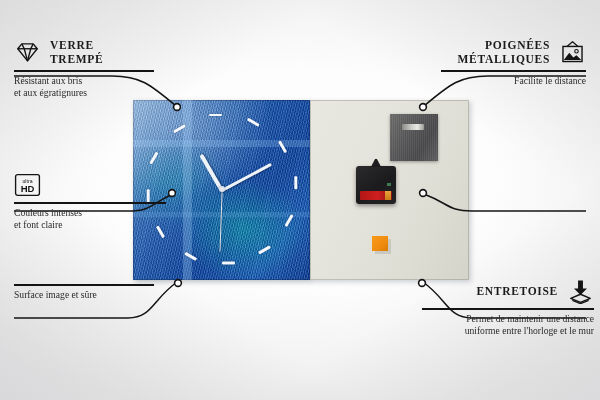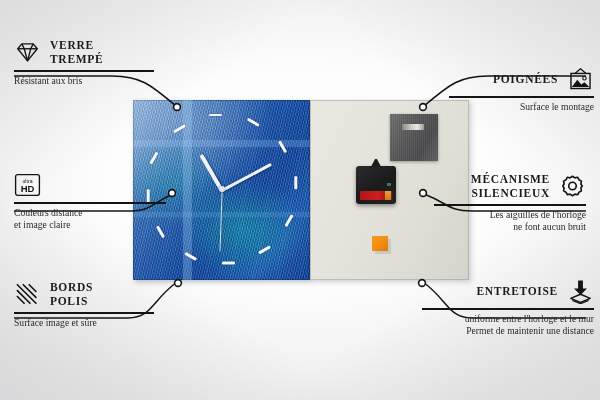--- a/index.html
+++ b/index.html
@@ -205,113 +205,79 @@
         </g>
       </svg>
       <div class="co-title">
         <div>VERRE</div>
         <div>TREMPÉ</div>
       </div>
     </div>
     <div class="co-rule" style="width:140px"></div>
     <div class="co-sub">
       <div>Résistant aux bris</div>
+      <div>et aux égratignures</div>
     </div>
   </div>
 
   <div class="callout left" style="left:14px;top:172px;width:155px;">
     <div class="co-head">
       <svg class="ico" viewBox="0 0 34 30">
         <rect x="2" y="2" width="30" height="26" rx="2.5" fill="none" stroke="#141414" stroke-width="1.7"></rect>
         <text x="17" y="12.5" font-family="Liberation Sans, sans-serif" font-size="6.5" text-anchor="middle" fill="#141414">ultra</text>
         <text x="17" y="24" font-family="Liberation Sans, sans-serif" font-size="12" font-weight="bold" text-anchor="middle" fill="#141414">HD</text>
       </svg>
       <div class="co-title">
       </div>
     </div>
     <div class="co-rule" style="width:152px"></div>
     <div class="co-sub">
-      <div>Couleurs distance</div>
-      <div>et image claire</div>
+      <div>Couleurs intenses</div>
+      <div>et font claire</div>
     </div>
   </div>
 
   <div class="callout left" style="left:14px;top:280px;width:140px;">
-    <div class="co-head">
-      <svg class="ico" viewBox="0 0 32 30">
-        <g stroke="#141414" stroke-width="1.9" stroke-linecap="round">
-          <path d="M4 4 L26 26"></path>
-            <path d="M4 11 L19 26"></path>
-            <path d="M4 18 L12 26"></path>
-          <path d="M11 4 L26 19"></path>
-            <path d="M18 4 L26 12"></path>
-        </g>
-      </svg>
-      <div class="co-title">
-        <div>BORDS</div>
-        <div>POLIS</div>
-      </div>
-    </div>
     <div class="co-rule" style="width:140px"></div>
     <div class="co-sub">
       <div>Surface image et sûre</div>
     </div>
   </div>
 
-  <div class="callout right" style="right:6px;top:38px;width:145px;margin-top:28px;">
+  <div class="callout right" style="right:14px;top:38px;width:145px;">
     <div class="co-head">
       <div class="co-title">
         <div>POIGNÉES</div>
+        <div>MÉTALLIQUES</div>
       </div>
       <svg class="ico" viewBox="0 0 34 30">
         <path d="M10 8 L17 2 L24 8" fill="none" stroke="#141414" stroke-width="1.6" stroke-linejoin="round"></path>
         <rect x="5" y="8" width="24" height="19" fill="none" stroke="#141414" stroke-width="1.8"></rect>
         <circle cx="22" cy="14" r="2.2" fill="none" stroke="#141414" stroke-width="1.4"></circle>
         <path d="M6 25 L13 16 L18 22 L22 19 L28 25 Z" fill="#141414"></path>
       </svg>
     </div>
     <div class="co-rule" style="width:145px;margin-left:auto"></div>
     <div class="co-sub">
-      <div>Surface le montage</div>
-    </div>
-  </div>
-
-  <div class="callout right" style="right:14px;top:172px;width:152px;">
-    <div class="co-head">
-      <div class="co-title">
-        <div>MÉCANISME</div>
-        <div>SILENCIEUX</div>
-      </div>
-      <svg class="ico" viewBox="0 0 32 32">
-        <g fill="none" stroke="#141414" stroke-width="2" stroke-linejoin="round">
-          <path d="M16 4 L19 6 L22.5 5.3 L24 8.4 L27 10 L26.3 13.5 L28 16 L26.3 18.5 L27 22
-                   L24 23.6 L22.5 26.7 L19 26 L16 28 L13 26 L9.5 26.7 L8 23.6 L5 22 L5.7 18.5
-                   L4 16 L5.7 13.5 L5 10 L8 8.4 L9.5 5.3 L13 6 Z"></path>
-          <circle cx="16" cy="16" r="4.6"></circle>
-        </g>
-      </svg>
-    </div>
-    <div class="co-rule" style="width:152px;margin-left:auto"></div>
-    <div class="co-sub">
-      <div>Les aiguilles de l'horloge</div>
-      <div>ne font aucun bruit</div>
-    </div>
-  </div>
+      <div>Facilite le distance</div>
+    </div>
+  </div>
+
 
   <div class="callout right" style="right:6px;top:278px;width:172px;">
     <div class="co-head">
       <div class="co-title">
         <div>ENTRETOISE</div>
       </div>
       <svg class="ico" viewBox="0 0 32 32">
         <path d="M13 3 H19 V13 H24 L16 21 L8 13 H13 Z" fill="#141414"></path>
         <path d="M16 20 L28 25 L16 30 L4 25 Z" fill="none" stroke="#141414" stroke-width="1.8" stroke-linejoin="round"></path>
         <path d="M6 27.5 L16 31.6 L26 27.5" fill="none" stroke="#141414" stroke-width="1.6" stroke-linejoin="round"></path>
       </svg>
     </div>
     <div class="co-rule" style="width:172px;margin-left:auto"></div>
     <div class="co-sub">
+      <div>Permet de maintenir une distance</div>
       <div>uniforme entre l'horloge et le mur</div>
-      <div>Permet de maintenir une distance</div>
     </div>
   </div>
 
 </div>
 
 </body></html>

